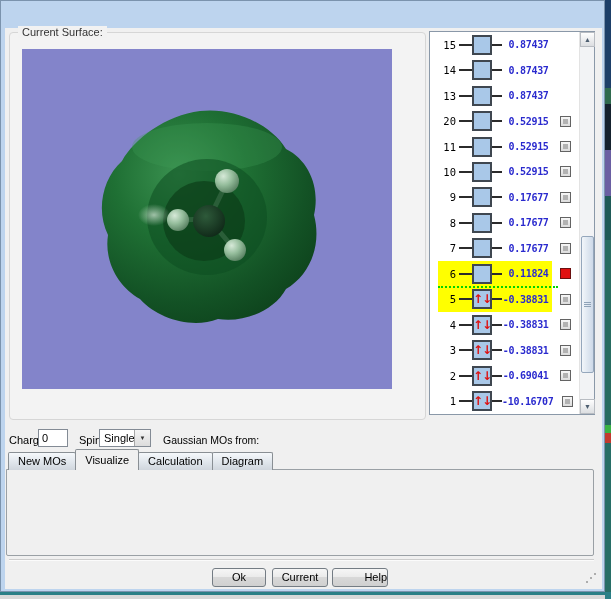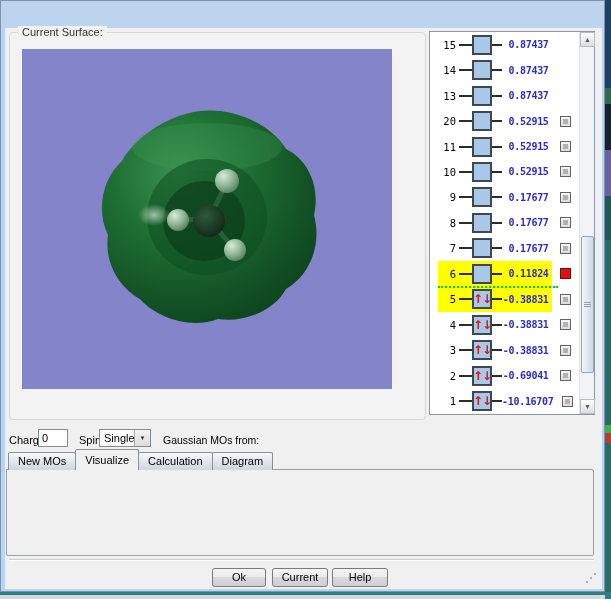--- a/index.html
+++ b/index.html
@@ -129,21 +129,21 @@
   .addlist-label { left:131px; top:480px; }
   .addlist-input { left:168px; top:476px; width:418px; }
   .currentlist-label { left:8px; top:507px; }
   .currentlist-input { left:56px; top:503px; width:390px; }
   .update-button { left:458px; top:503px; width:50px; }
 
   .separator { position:absolute; left:4px; top:531px; width:585px;
                border-top:1px solid #cdcdcd; border-bottom:1px solid #fbfbfb; }
   .ok-button { left:163px; top:540px; width:54px; }
   .cancel-button { left:223px; top:540px; width:56px; }
-  .help-button { left:283px; top:540px; width:56px; }
+  .help-button { left:283px; top:540px; width:56px;text-align:right; }
   .grip { position:absolute; right:6px; bottom:6px; width:10px; height:10px; }
   .grip::after { content:''; position:absolute; left:0; top:8px; width:2px; height:2px; background:#adadad;
                  box-shadow:4px -4px 0 #adadad, 8px -8px 0 #adadad; }
 </style>
 </head>
 <body>
 
 <div class="bg-right">
   <div class="bgs1"></div>
     <div class="bgs2"></div>

